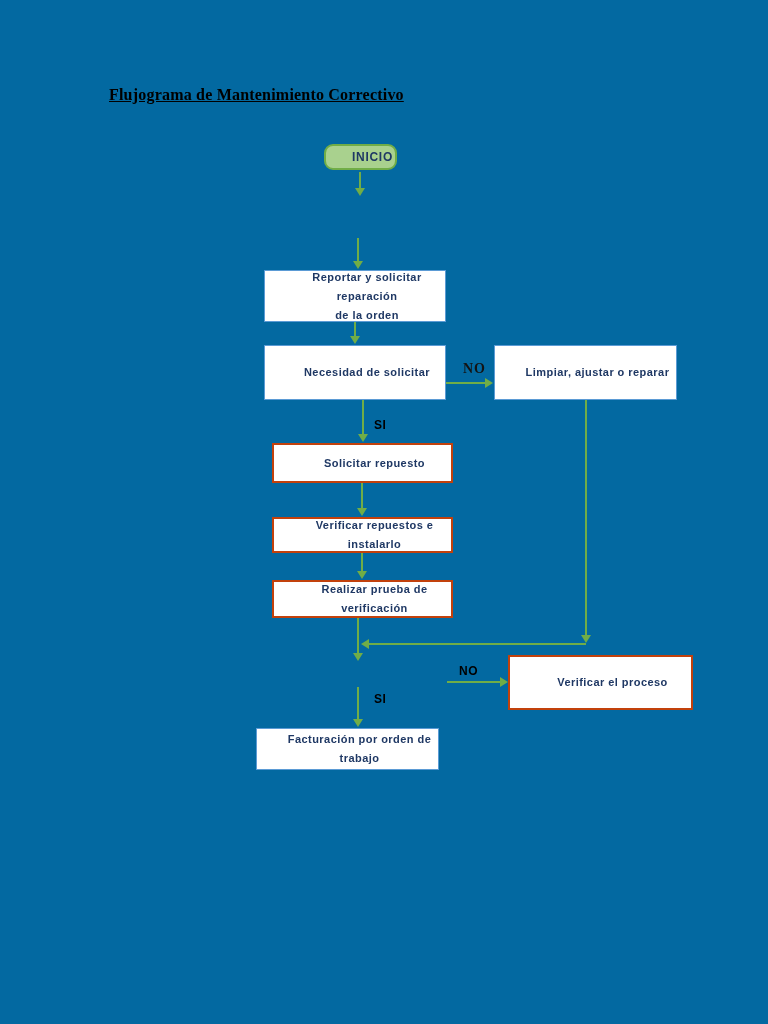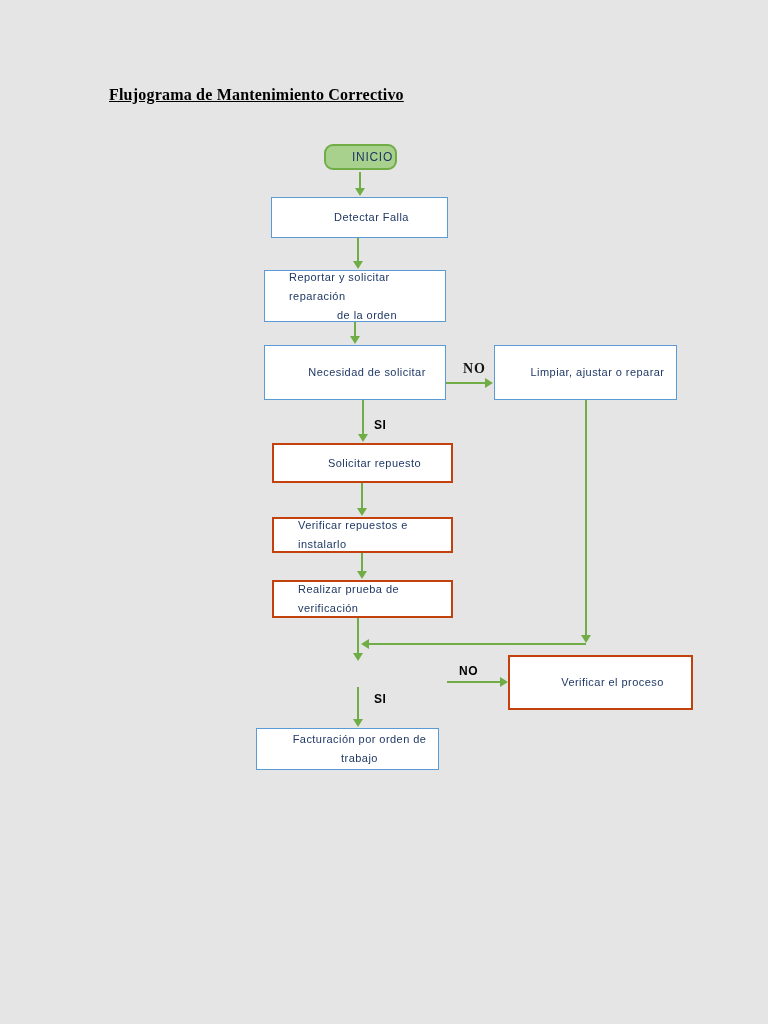--- a/index.html
+++ b/index.html
@@ -1,24 +1,24 @@
 <!DOCTYPE html>
 <html><head>
 <meta charset="utf-8">
 <style>
   html,body{margin:0;padding:0;background:#ffffff;}
-  .page{position:relative;width:768px;height:1024px;background:#e5e5e5;overflow:hidden;
+  .page{position:relative;width:768px;height:1024px;background:#0369a1;overflow:hidden;
         font-family:"Liberation Sans",sans-serif;}
   .title{position:absolute;left:109px;top:86px;margin:0;
          font:bold 16px "Liberation Serif",serif;color:#000;
          text-decoration:underline;letter-spacing:.2px;white-space:nowrap;}
   .connectors{position:absolute;left:0;top:0;width:768px;height:1024px;pointer-events:none;}
   .node{position:absolute;background:#fff;box-sizing:border-box;
         display:flex;flex-direction:column;align-items:center;justify-content:center;
-        text-align:left;color:#1f3864;font-weight:normal;font-size:11px;
+        text-align:center;color:#1f3864;font-weight:bold;font-size:11px;
         letter-spacing:.45px;line-height:19px;padding-left:24px;}
   .b-light{border:1.5px solid #5b9bd5;}
   .b-dark{border:2px solid #c2410c;}
   .start{background:#a9d18e;border:2.5px solid #70ad47;border-radius:9px;
          font-size:12px;letter-spacing:.7px;color:#1f3864;}
   .n-inicio{left:324px;top:144px;width:73px;height:26px;}
   .n-detectar{left:271px;top:197px;width:177px;height:41px;}
   .n-reportar{left:264px;top:270px;width:182px;height:52px;}
   .n-necesidad{left:264px;top:345px;width:182px;height:55px;}
   .n-limpiar{left:494px;top:345px;width:183px;height:55px;}
@@ -94,23 +94,20 @@
         <line x1="358" y1="687" x2="358" y2="719"></line>
           <polygon points="353,719 363,719 358,727" stroke="none"></polygon>
       </g>
     </g>
   </svg>
 
   <div class="node start n-inicio">
     <span>INICIO</span>
   </div>
 
-  <div class="node b-light n-detectar">
-    <span>Detectar Falla</span>
-  </div>
 
   <div class="node b-light n-reportar">
     <span>Reportar y solicitar reparación</span>
     <span>de la orden</span>
   </div>
 
   <div class="node b-light n-necesidad">
     <span>Necesidad de solicitar</span>
   </div>
 

